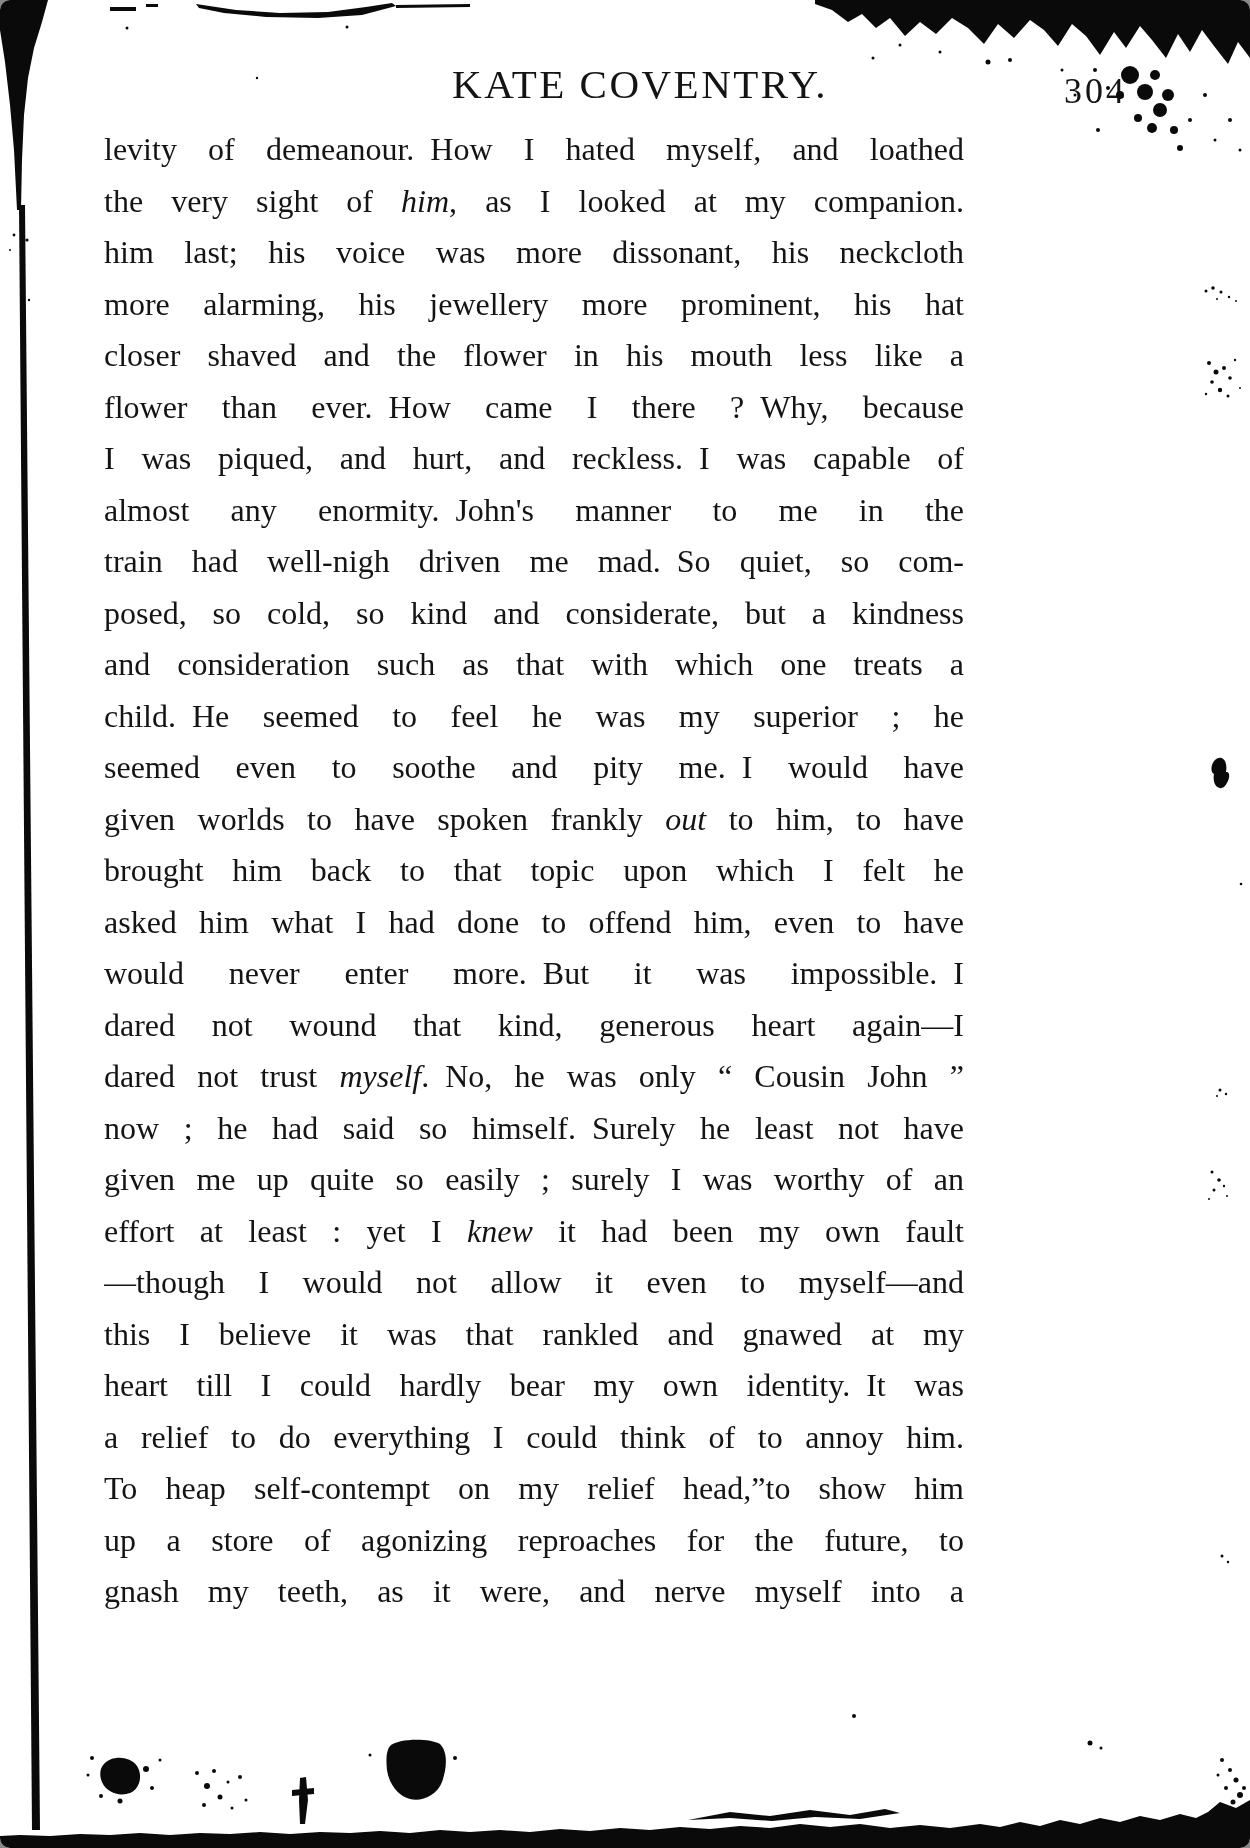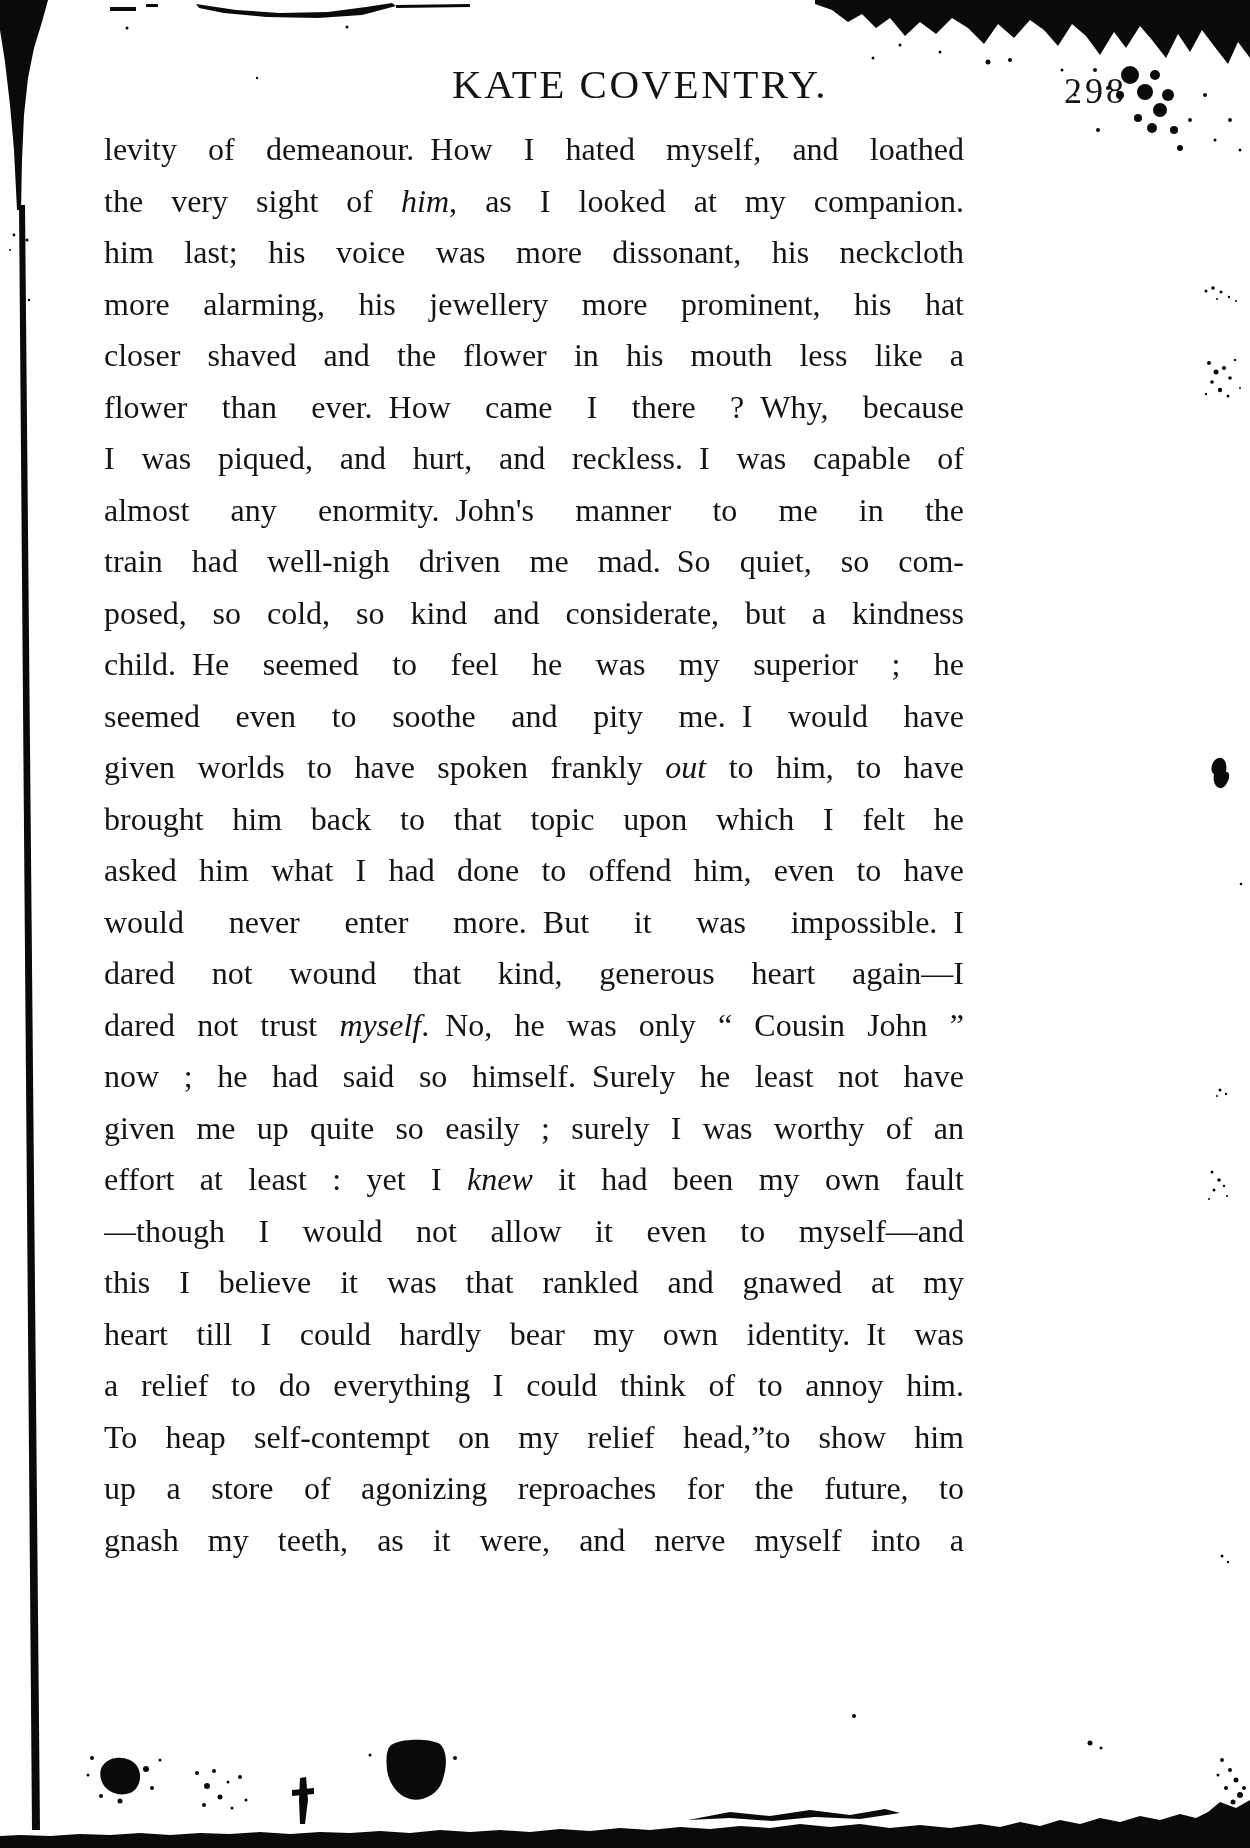--- a/index.html
+++ b/index.html
@@ -3,20 +3,21 @@
 <meta charset="utf-8">
 <style>
   html,body{margin:0;padding:0;background:#888;}
   .page{
     position:relative;
     width:1250px;height:1848px;
     background:#ffffff;
     font-family:"Liberation Serif",serif;
     color:#141414;
     overflow:hidden;
+    border-radius:10px;
   }
   .running-title{
     position:absolute;left:340px;top:60px;width:600px;
     text-align:center;
     font-size:41px;letter-spacing:2.5px;
     white-space:nowrap;
   }
   .page-num{
     position:absolute;left:1064px;top:70px;
     font-size:36px;letter-spacing:3px;
@@ -33,33 +34,34 @@
   }
   .it{font-style:italic;}
   .artifacts{position:absolute;left:0;top:0;}
 </style>
 </head>
 <body>
 
 <div class="page" style="color: rgb(20, 20, 20); background: rgb(255, 255, 255);">
 
   <div class="running-title">KATE COVENTRY.</div>
-  <div class="page-num">298</div>
+  <div class="page-num">304</div>
 
   <div class="text">
       <div class="line"><span>levity of demeanour. How I hated myself, and loathed</span></div>
       <div class="line"><span>the very sight of </span><span class="it">him</span><span>, as I looked at my companion.</span></div>
       <div class="line"><span>him last; his voice was more dissonant, his neckcloth</span></div>
       <div class="line"><span>more alarming, his jewellery more prominent, his hat</span></div>
       <div class="line"><span>closer shaved and the flower in his mouth less like a</span></div>
       <div class="line"><span>flower than ever. How came I there ? Why, because</span></div>
       <div class="line"><span>I was piqued, and hurt, and reckless. I was capable of</span></div>
       <div class="line"><span>almost any enormity. John's manner to me in the</span></div>
       <div class="line"><span>train had well-nigh driven me mad. So quiet, so com-</span></div>
       <div class="line"><span>posed, so cold, so kind and considerate, but a kindness</span></div>
+      <div class="line"><span>and consideration such as that with which one treats a</span></div>
       <div class="line"><span>child. He seemed to feel he was my superior ; he</span></div>
       <div class="line"><span>seemed even to soothe and pity me. I would have</span></div>
       <div class="line"><span>given worlds to have spoken frankly </span><span class="it">out</span><span> to him, to have</span></div>
       <div class="line"><span>brought him back to that topic upon which I felt he</span></div>
       <div class="line"><span>asked him what I had done to offend him, even to have</span></div>
       <div class="line"><span>would never enter more. But it was impossible. I</span></div>
       <div class="line"><span>dared not wound that kind, generous heart again—I</span></div>
       <div class="line"><span>dared not trust </span><span class="it">myself</span><span>. No, he was only “ Cousin John ”</span></div>
       <div class="line"><span>now ; he had said so himself. Surely he least not have</span></div>
       <div class="line"><span>given me up quite so easily ; surely I was worthy of an</span></div>

